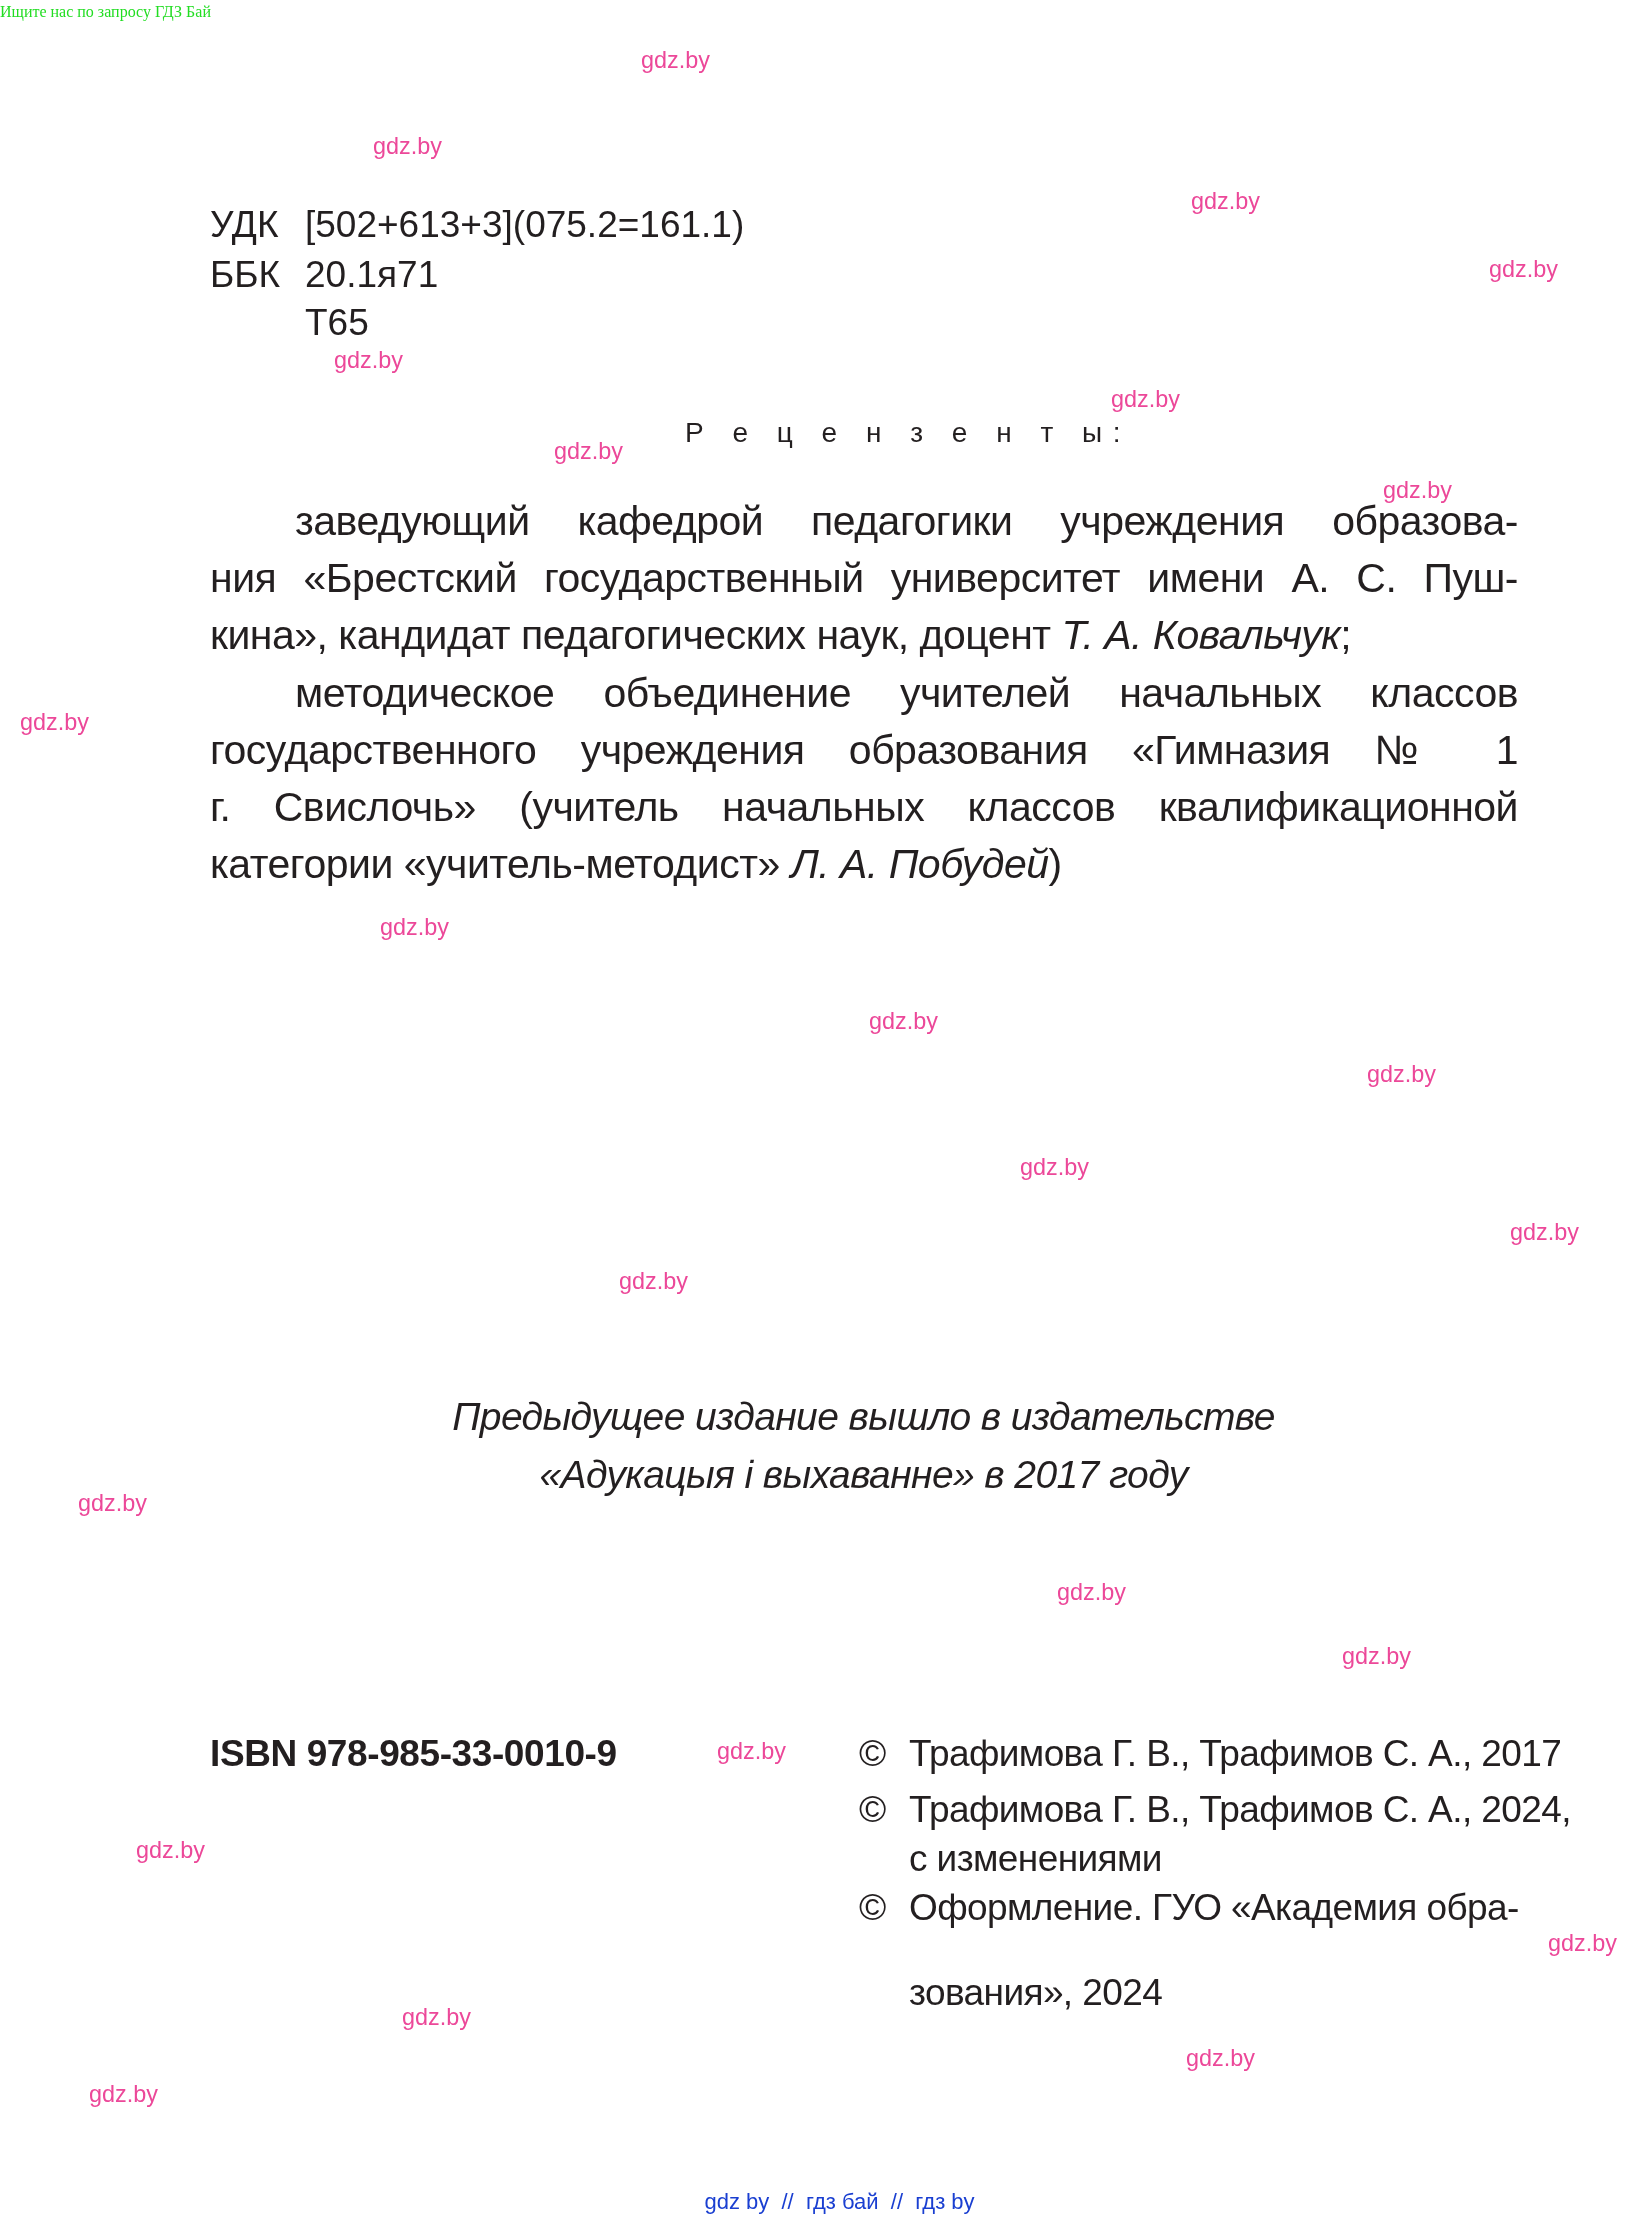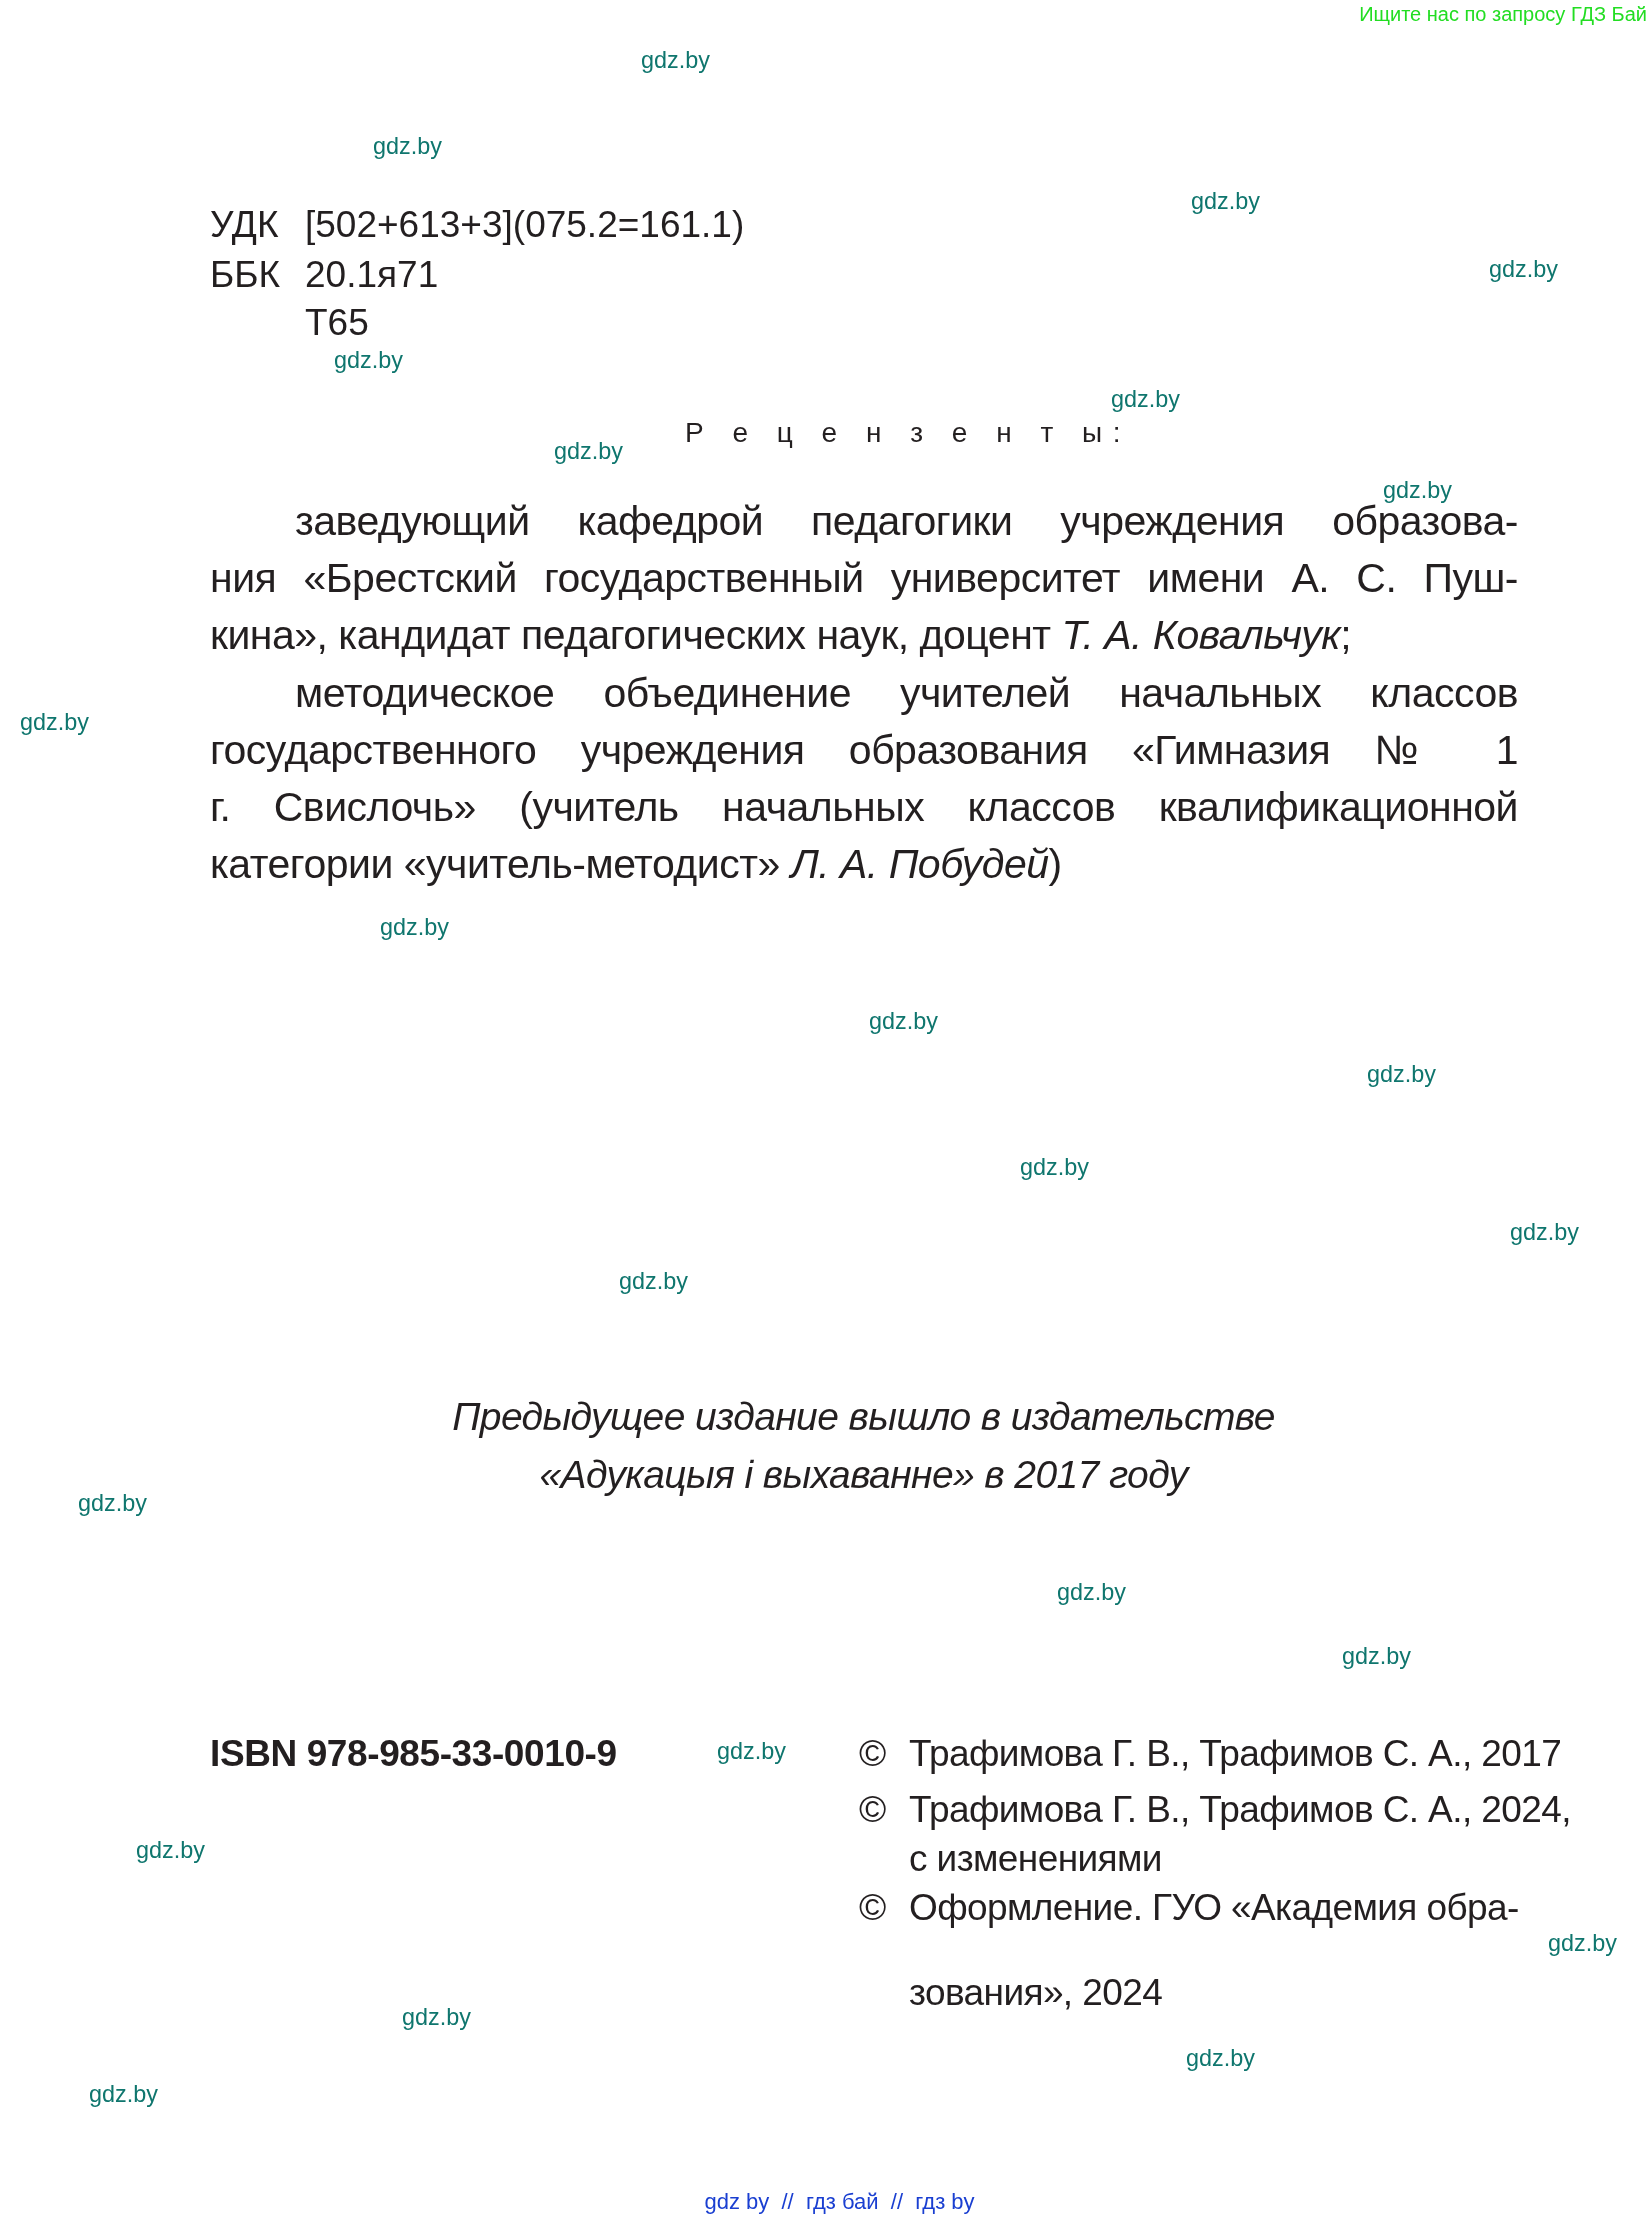--- a/index.html
+++ b/index.html
@@ -1,20 +1,20 @@
 <!DOCTYPE html>
 <html style="font-size:13px"><head>
 <meta charset="utf-8">
 <style>
   html, body { margin: 0; padding: 0; background: #ffffff; }
   body { width: 1647px; height: 2216px; position: relative; overflow: hidden;
          font-family: "Liberation Sans", sans-serif; color: #231f20; }
   .abs { position: absolute; white-space: nowrap; }
-  .banner { top: 3.2px; left: 0; width: 1647px; text-align: right; font-size: 20px; font-family: Liberation Sans, sans-serif; }
-  .wm { font-family: "Liberation Sans", sans-serif; font-size: 23.4px; color: #0f766e; text-align: right; }
+  .banner { top: 3.2px; left: 0; width: 1647px; text-align: left; font-size: 16px; font-family: Liberation Serif, serif; }
+  .wm { font-family: "Liberation Sans", sans-serif; font-size: 23.4px; color: #ec4899; text-align: right; }
   .udk-row { font-size: 37px; line-height: 48px; }
   .udk-key { position: absolute; left: 210px; }
   .udk-val { position: absolute; left: 305px; }
   .reviewers-title { font-size: 28px; letter-spacing: 10.5px; left: 685px; top: 417px; }
   .para { position: absolute; left: 210px; width: 1308px; font-size: 41px; line-height: 57px;
           text-align: justify; text-align-last: auto; white-space: normal; letter-spacing: -0.5px; }
   .para .line { display: block; text-align: justify; text-align-last: justify; white-space: nowrap; }
   .para .line.last { text-align-last: left; }
   .para .indent { padding-left: 85px; }
   .it { font-style: italic; }

